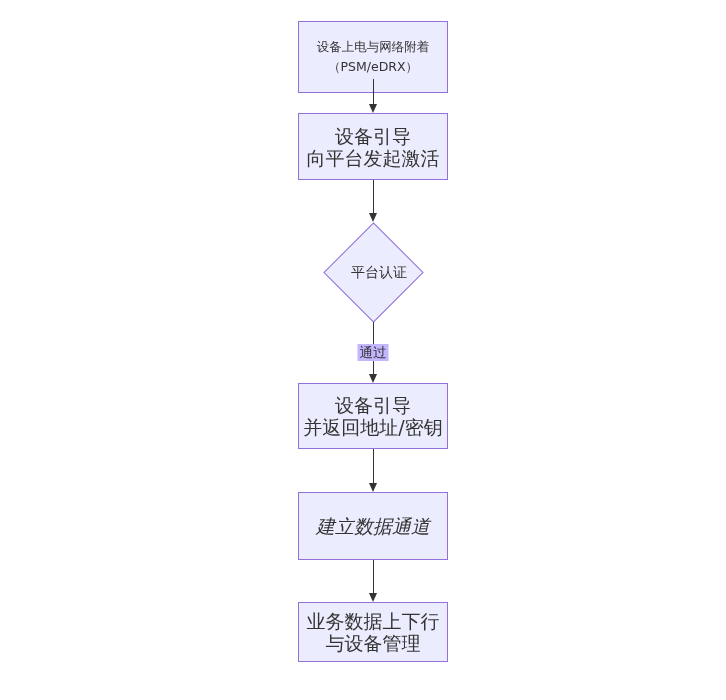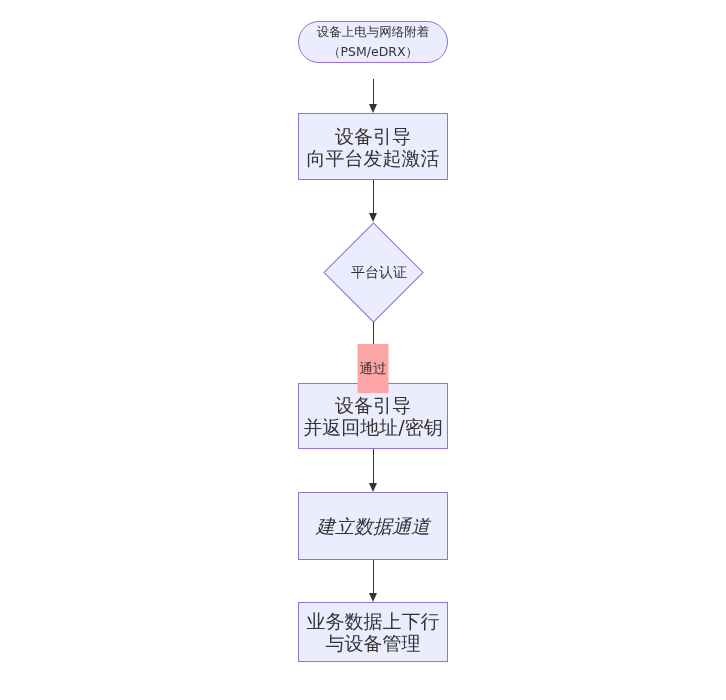--- a/index.html
+++ b/index.html
@@ -90,34 +90,34 @@
     height: 0;
     border-left: 4.5px solid transparent;
     border-right: 4.5px solid transparent;
     border-top: 9px solid #333333;
   }
   .edge-label {
     position: absolute;
     left: 373px;
     top: 344px;
     transform: translateX(-50%);
-    background: #fca5a5;
+    background: #c4b5fd;
     color: #333333;
     font-size: 13.5px;
     line-height: 17px;
-    padding: 16px 2px;
+    padding: 0 2px;
     z-index: 3;
   }
 </style>
 </head>
 <body>
 
 <div class="canvas">
 
-  <div class="node-rect small" style="top:21px;height:42px;border-radius:24px;">
+  <div class="node-rect small" style="top:21px;height:72px;">
     <div>设备上电与网络附着</div>
     <div>（PSM/eDRX）</div>
   </div>
 
   <div class="arrow" style="top:79px;height:34px;">
     <div class="line"></div>
     <div class="head"></div>
   </div>
 
   <div class="node-rect" style="top:113px;height:67px;">

